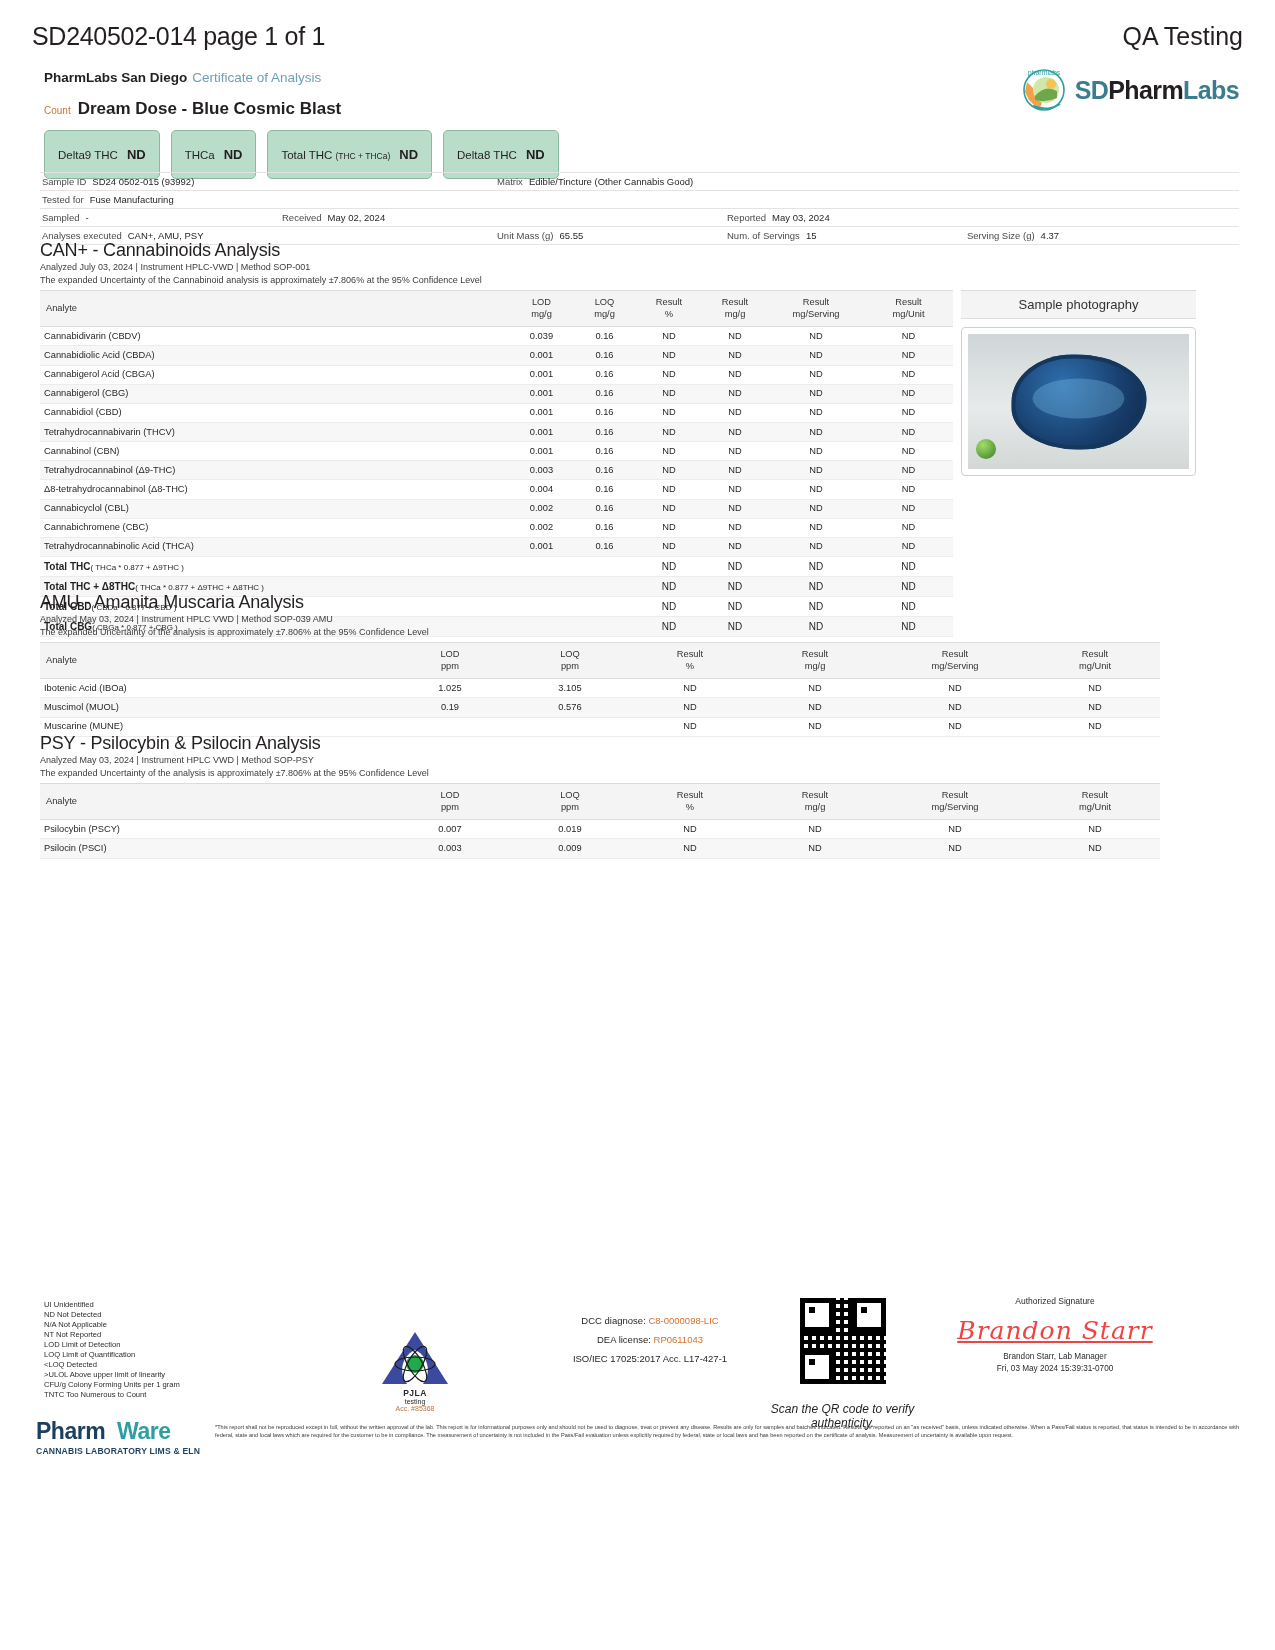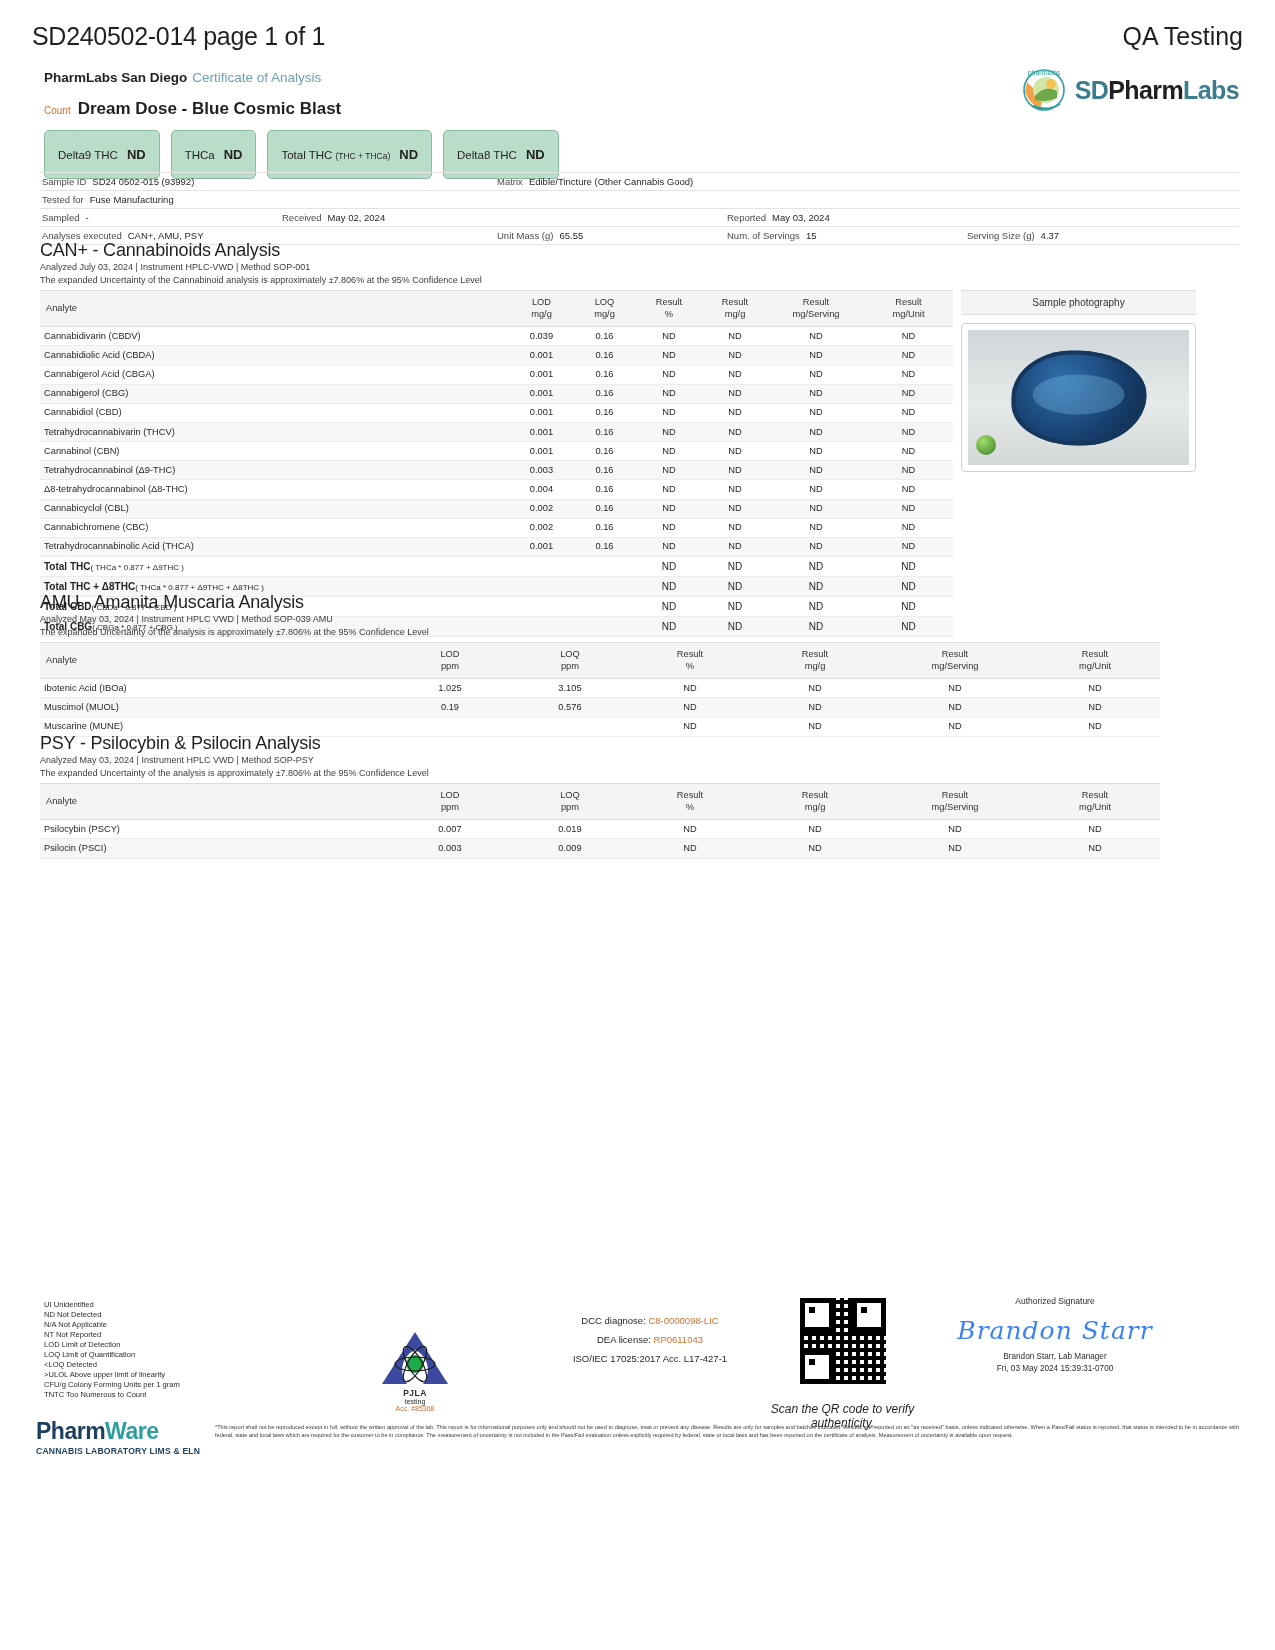--- a/index.html
+++ b/index.html
@@ -183,21 +183,21 @@
   td.num { text-align: center; color: #333; }
   td.nd { text-align: center; color: #2e7d4f; }
   tr.total td { font-size: 10px; }
   tr.total td.analyte { font-weight: 400; }
   .total-sub { font-size: 8px; }
   tr.lastrow td { border-bottom: 2px solid #bdbdbd; }
 
   
   .photo-head {
     background: #f4f4f4;
-    font-size: 10px;
+    font-size: 13px;
     color: #333;
     text-align: center;
     padding: 6px 4px;
     border-top: 1px solid #dcdcdc;
     border-bottom: 1px solid #dcdcdc;
   }
   .photo-box {
     border: 1px solid #cfcfcf;
     border-radius: 4px;
     background: #fff;
@@ -291,38 +291,39 @@
     position: absolute;
     left: 940px; top: 1296px;
     width: 230px;
     text-align: center;
   }
   .sig-label { font-size: 8.5px; color:#2b2b2b; }
   .sig-name-script {
     font-family: "DejaVu Serif", serif;
     font-style: italic;
     font-size: 25px;
-    color: #3b82f6;
+    color: #ef4444;
     margin: 10px 0 6px;
     letter-spacing: 1px;
+    text-decoration: underline;
   }
   .sig-meta { font-size: 8.2px; line-height: 1.45; color: #2b2b2b; }
 
   .pharmware {
     position: absolute;
     left: 36px; top: 1418px;
     width: 165px;
   }
   .pw-title {
     font-size: 23px;
     font-weight: bold;
     color: #1d3f5e;
     letter-spacing: -0.5px;
   }
-  .pw-title .teal { color: #2f9e9e; }
+  .pw-title .teal { color: #2f9e9e; margin-left: 12px; }
   .pw-sub {
     font-size: 8.6px;
     letter-spacing: 0.2px;
     color: #1d3f5e;
     font-weight: bold;
     margin-top: 1px;
   }
 
   .addr-line {
     position: absolute;

